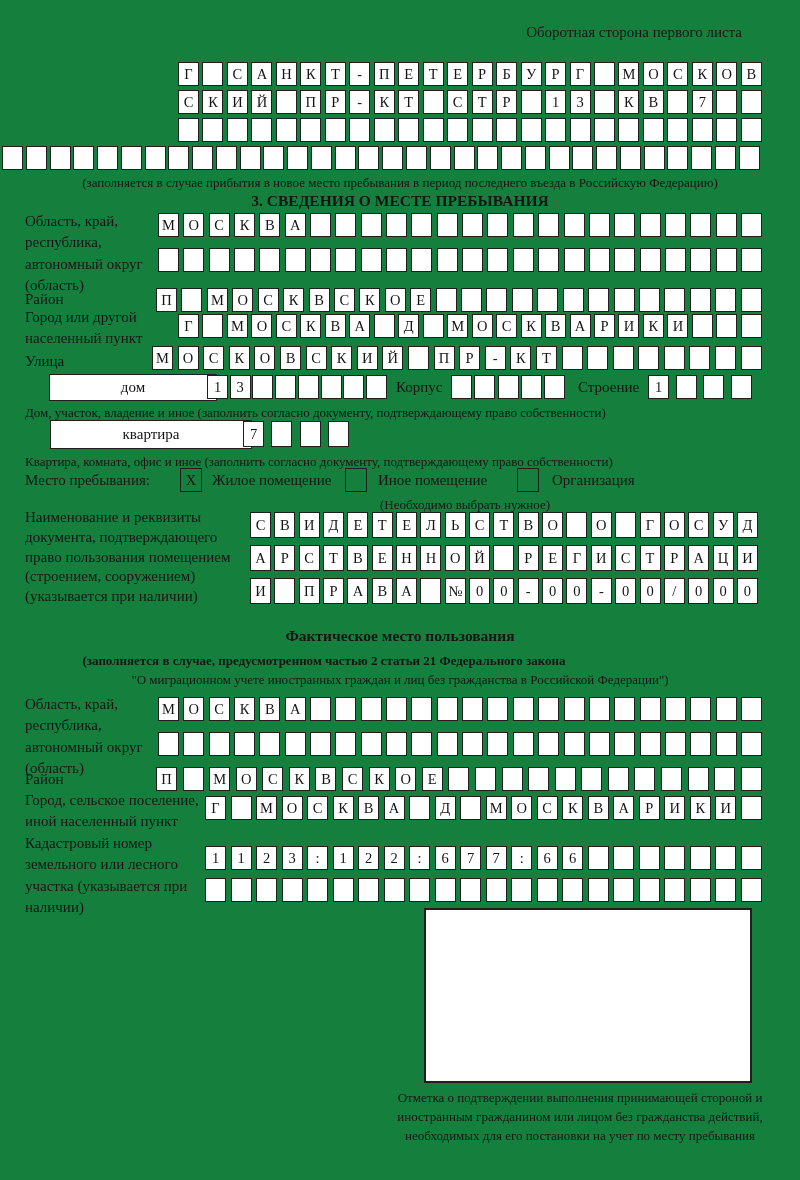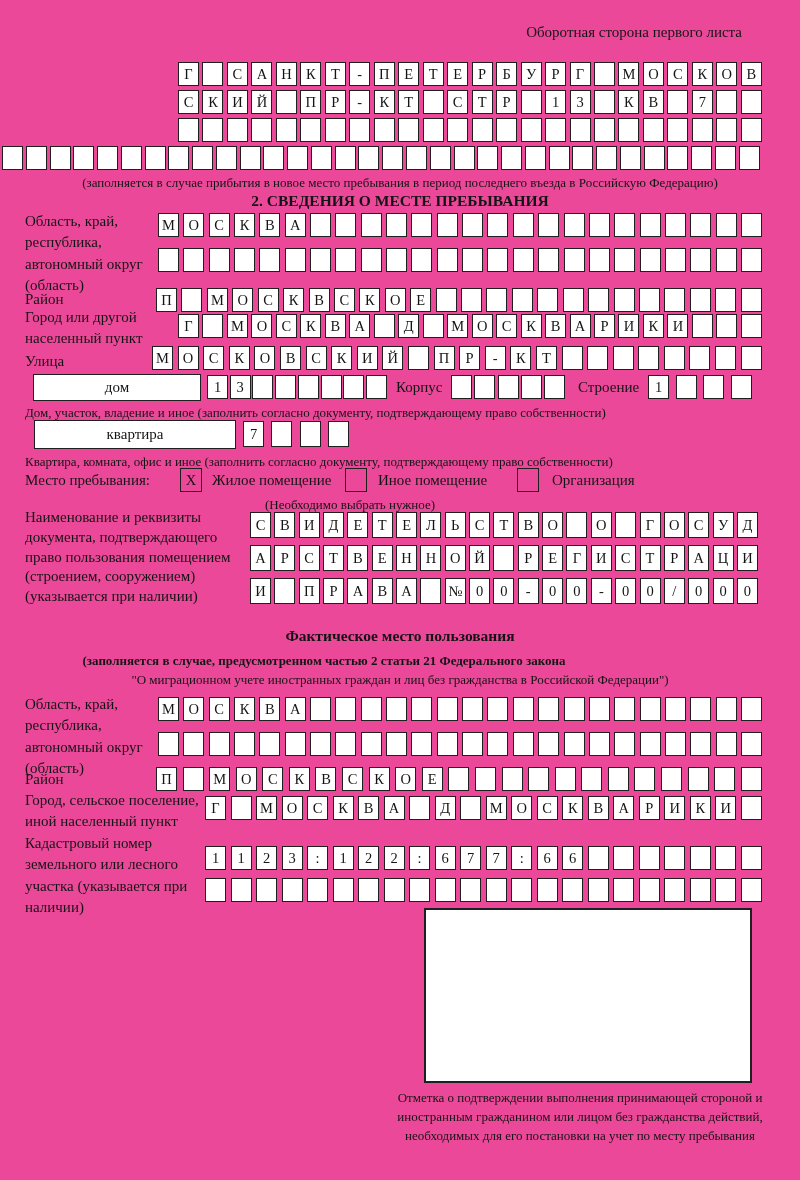--- a/index.html
+++ b/index.html
@@ -1,28 +1,28 @@
 <!DOCTYPE html>
 <html><head>
 <meta charset="utf-8">
 <style>
   html,body{margin:0;padding:0;background:#fff;}
-  .page{position:relative;width:800px;height:1180px;background:#ec4899;
+  .page{position:relative;width:800px;height:1180px;background:#15803d;
         font-family:"Liberation Serif", serif;color:#141414;overflow:hidden;}
   .abs{position:absolute;}
   .lbl{font-size:15px;line-height:1.42;}
   .cap{font-size:13px;line-height:1.35;}
   .title{font-size:15.5px;font-weight:bold;text-align:center;width:100%;}
   .cells{position:absolute;display:flex;justify-content:space-between;}
   .cell{width:21px;height:24px;border:1.6px solid #1f1f1f;box-sizing:border-box;
         display:inline-flex;align-items:center;justify-content:center;
         font-size:14.5px;background:#fff;flex:none;}
   .tall .cell{height:26px;}
   .labelbox{position:absolute;border:1.7px solid #1f1f1f;box-sizing:border-box;
-        display:flex;align-items:center;justify-content:center;font-size:15px;background:#fff;}
+        display:flex;align-items:center;justify-content:center;font-size:15px;background:#fff;margin-left:16px;}
   .cb{position:absolute;width:22px;height:24px;border:1.6px solid #1f1f1f;box-sizing:border-box;
         display:flex;align-items:center;justify-content:center;font-size:14.5px;}
   .stamp{position:absolute;border:2px solid #1f1f1f;box-sizing:border-box;background:#fff;}
   .ctr{text-align:center;}
 </style>
 </head>
 <body>
 
 <div class="page">
 
@@ -135,21 +135,21 @@
       <span class="cell"></span>
       <span class="cell"></span>
       <span class="cell"></span>
       <span class="cell"></span>
       <span class="cell"></span>
       <span class="cell"></span>
       <span class="cell"></span>
     </div>
   <div class="abs cap ctr" style="top:174px;left:0;width:800px;">(заполняется в случае прибытия в новое место пребывания в период последнего въезда в Российскую Федерацию)</div>
 
-  <div class="abs title" style="top:192px;left:0;">2. СВЕДЕНИЯ О МЕСТЕ ПРЕБЫВАНИЯ</div>
+  <div class="abs title" style="top:192px;left:0;">3. СВЕДЕНИЯ О МЕСТЕ ПРЕБЫВАНИЯ</div>
 
   <div class="abs lbl" style="top:211px;left:25px;width:125px;">Область, край, республика, автономный округ (область)</div>
   <div class="cells" style="top:213px;left:158px;width:604px;">
       <span class="cell">М</span>
       <span class="cell">О</span>
       <span class="cell">С</span>
       <span class="cell">К</span>
       <span class="cell">В</span>
       <span class="cell">А</span>
       <span class="cell"></span>
@@ -319,21 +319,21 @@
     </div>
   <div class="abs cap" style="top:453px;left:25px;width:760px;">Квартира, комната, офис и иное (заполнить согласно документу, подтверждающему право собственности)</div>
 
   <div class="abs lbl" style="top:470px;left:25px;">Место пребывания:</div>
   <div class="cb" style="top:468px;left:180px;">X</div>
   <div class="abs lbl" style="top:470px;left:212px;">Жилое помещение</div>
   <div class="cb" style="top:468px;left:345px;"></div>
   <div class="abs lbl" style="top:470px;left:378px;">Иное помещение</div>
   <div class="cb" style="top:468px;left:517px;"></div>
   <div class="abs lbl" style="top:470px;left:552px;">Организация</div>
-  <div class="abs cap ctr" style="top:496px;left:150px;width:400px;">(Необходимо выбрать нужное)</div>
+  <div class="abs cap ctr" style="top:496px;left:150px;width:400px;text-align:right;">(Необходимо выбрать нужное)</div>
 
   <div class="abs lbl" style="top:508px;left:25px;width:218px;line-height:1.32;">Наименование и реквизиты документа, подтверждающего право пользования помещением (строением, сооружением) (указывается при наличии)</div>
   <div class="cells tall" style="top:512px;left:250px;width:508px;">
       <span class="cell">С</span>
       <span class="cell">В</span>
       <span class="cell">И</span>
       <span class="cell">Д</span>
       <span class="cell">Е</span>
       <span class="cell">Т</span>
       <span class="cell">Е</span>

